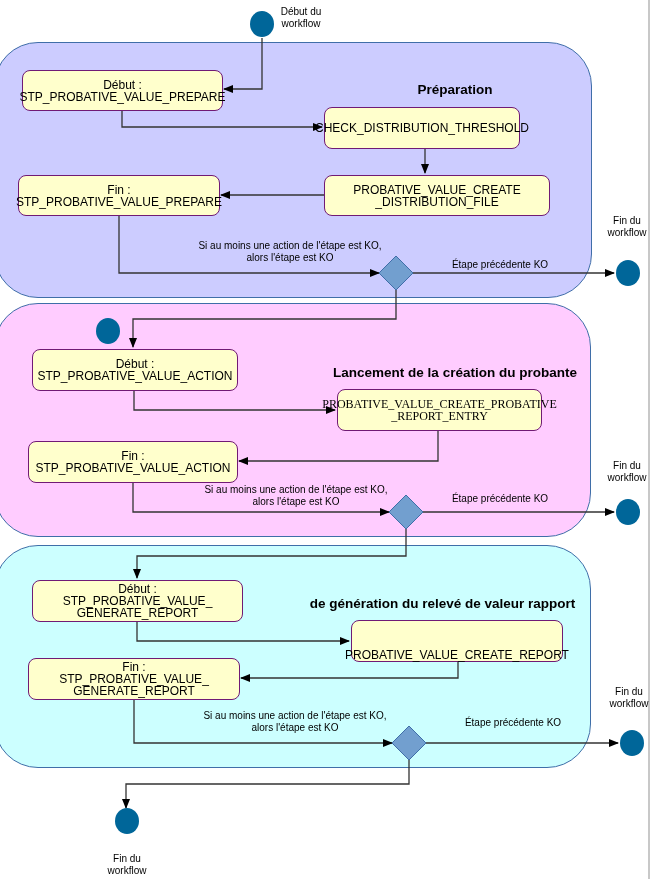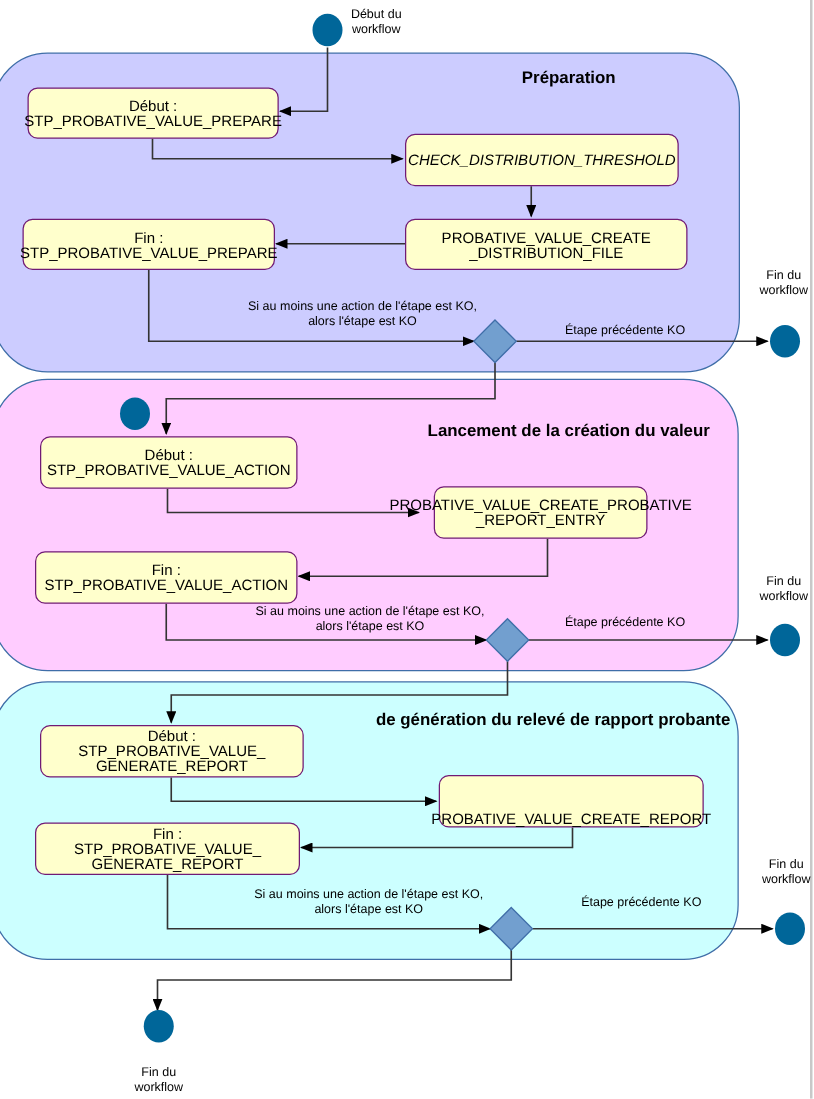--- a/index.html
+++ b/index.html
@@ -1,44 +1,44 @@
 <!DOCTYPE html>
 <html><head>
 <meta charset="utf-8">
 <style>
   html, body { margin: 0; padding: 0; background: #ffffff; }
   body { width: 651px; height: 879px; position: relative; overflow: hidden;
          font-family: "Liberation Sans", sans-serif; color: #000; }
   .page-edge { position: absolute; left: 648px; top: 0; width: 2px; height: 879px; background: #c8c8c8; }
   .lane { position: absolute; border: 1px solid #3f6ea8; border-radius: 44px; box-sizing: border-box; }
-  .lane-title { position: absolute; font-weight: bold; font-size: 13.5px; text-align: center; line-height: 16px; white-space: nowrap; }
+  .lane-title { position: absolute; font-weight: bold; font-size: 13.5px; text-align: center; line-height: 16px; white-space: nowrap; margin-top: 28px; }
   .node { position: absolute; background: #ffffcc; border: 1px solid #701a75; border-radius: 8px; box-sizing: border-box;
           display: flex; flex-direction: column; align-items: center; justify-content: center;
           font-size: 12px; line-height: 12px; text-align: center; }
   .node span { display: block; white-space: nowrap; }
   .label { position: absolute; font-size: 10px; line-height: 12px; text-align: center; white-space: nowrap; }
   svg.wires { position: absolute; left: 0; top: 0; }
 </style>
 </head>
 <body>
 
 <div class="page-edge"></div>
 
 <div class="lane" style="left:-6px; top:42px; width:598px; height:256px; background:#ccccff;"></div>
 <div class="lane" style="left:-6px; top:303px; width:597px; height:234px; background:#ffccff;"></div>
 <div class="lane" style="left:-6px; top:545px; width:597px; height:223px; background:#ccffff;"></div>
 
 <div class="lane-title" style="left:340px; top:54px; width:230px;">
   <div>Préparation</div>
 </div>
 <div class="lane-title" style="left:330px; top:337px; width:250px;">
-  <div>Lancement de la création du valeur</div>
+  <div>Lancement de la création du probante</div>
 </div>
 <div class="lane-title" style="left:300px; top:568px; width:285px;">
-  <div>de génération du relevé de rapport probante</div>
+  <div>de génération du relevé de valeur rapport</div>
 </div>
 
 <svg class="wires" width="651" height="879">
   <defs>
     <marker id="arr" markerWidth="10" markerHeight="8" refX="9" refY="4" orient="auto" markerUnits="userSpaceOnUse">
       <path d="M0,0 L10,4 L0,8 z" fill="#000"></path>
     </marker>
   </defs>
   <g fill="none" stroke="#333" stroke-width="1.3">
 
@@ -72,37 +72,37 @@
 
   <path d="M396,256 L413,273 L396,290 L379,273 Z" fill="#729fcf" stroke="#3f6ea8" stroke-width="1"></path>
   <path d="M406,495 L423,512 L406,529 L389,512 Z" fill="#729fcf" stroke="#3f6ea8" stroke-width="1"></path>
   <path d="M409,726 L426,743 L409,760 L392,743 Z" fill="#729fcf" stroke="#3f6ea8" stroke-width="1"></path>
 </svg>
 
 <div class="node" style="left:22px; top:70px; width:201px; height:41px;">
   <span>Début :</span>
   <span>STP_PROBATIVE_VALUE_PREPARE</span>
 </div>
-<div class="node" style="left:324px; top:107px; width:219px; height:42px;font-style:italic;">
+<div class="node" style="left:324px; top:107px; width:196px; height:42px;">
   <span>CHECK_DISTRIBUTION_THRESHOLD</span>
 </div>
 <div class="node" style="left:324px; top:175px; width:226px; height:41px;">
   <span>PROBATIVE_VALUE_CREATE</span>
   <span>_DISTRIBUTION_FILE</span>
 </div>
 <div class="node" style="left:18px; top:175px; width:202px; height:41px;">
   <span>Fin :</span>
   <span>STP_PROBATIVE_VALUE_PREPARE</span>
 </div>
 
 <div class="node" style="left:32px; top:349px; width:206px; height:42px;">
   <span>Début :</span>
   <span>STP_PROBATIVE_VALUE_ACTION</span>
 </div>
-<div class="node" style="left:347px; top:389px; width:171px; height:42px;">
+<div class="node" style="left:337px; top:389px; width:205px; height:42px;font-family:Liberation Serif, serif;">
   <span>PROBATIVE_VALUE_CREATE_PROBATIVE</span>
   <span>_REPORT_ENTRY</span>
 </div>
 <div class="node" style="left:28px; top:441px; width:210px; height:42px;">
   <span>Fin :</span>
   <span>STP_PROBATIVE_VALUE_ACTION</span>
 </div>
 
 <div class="node" style="left:32px; top:580px; width:211px; height:42px;">
   <span>Début :</span>

